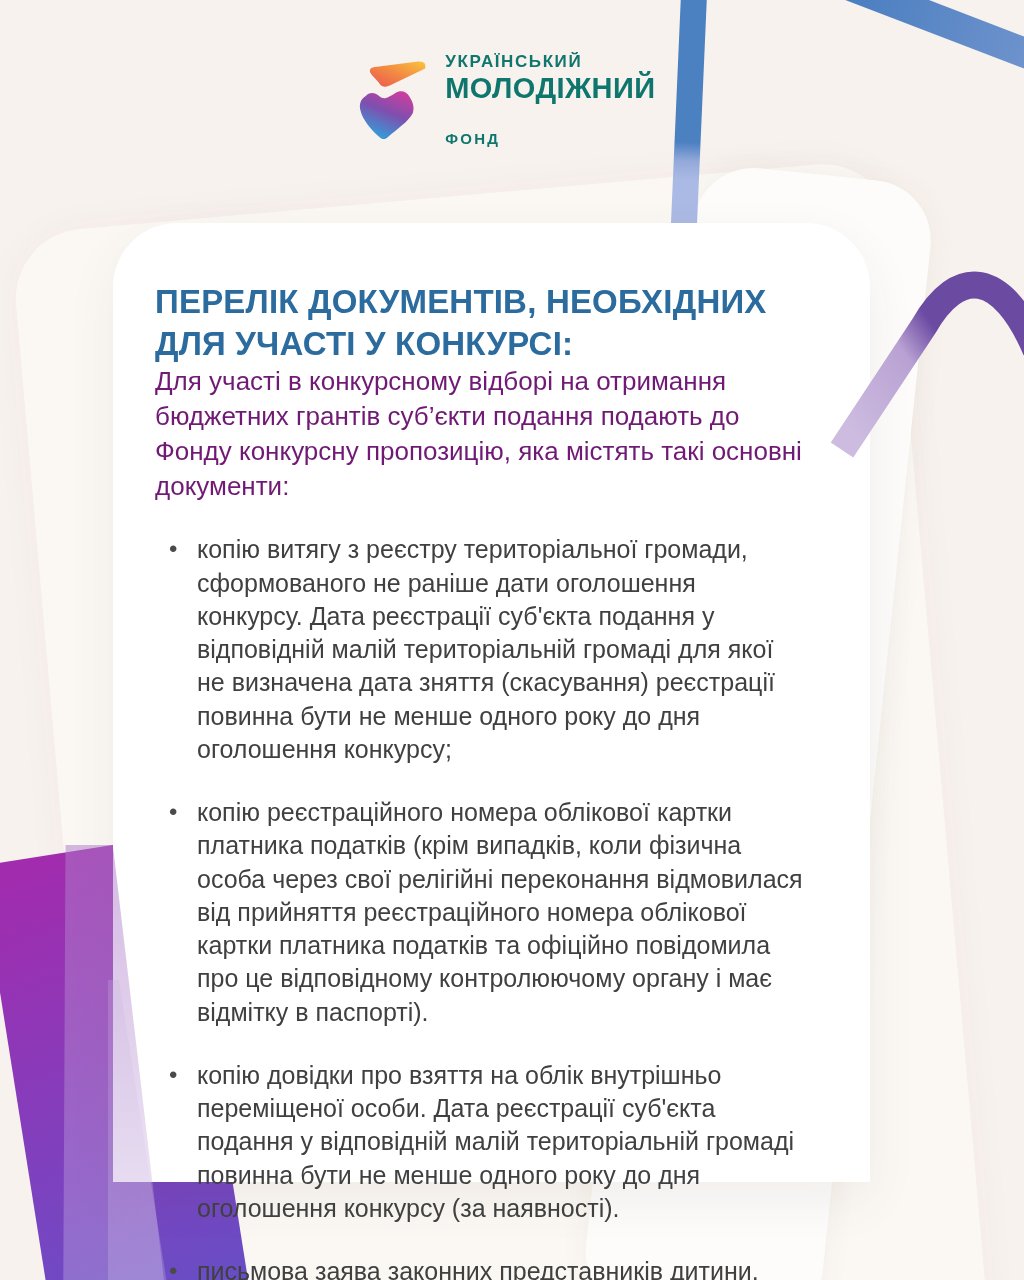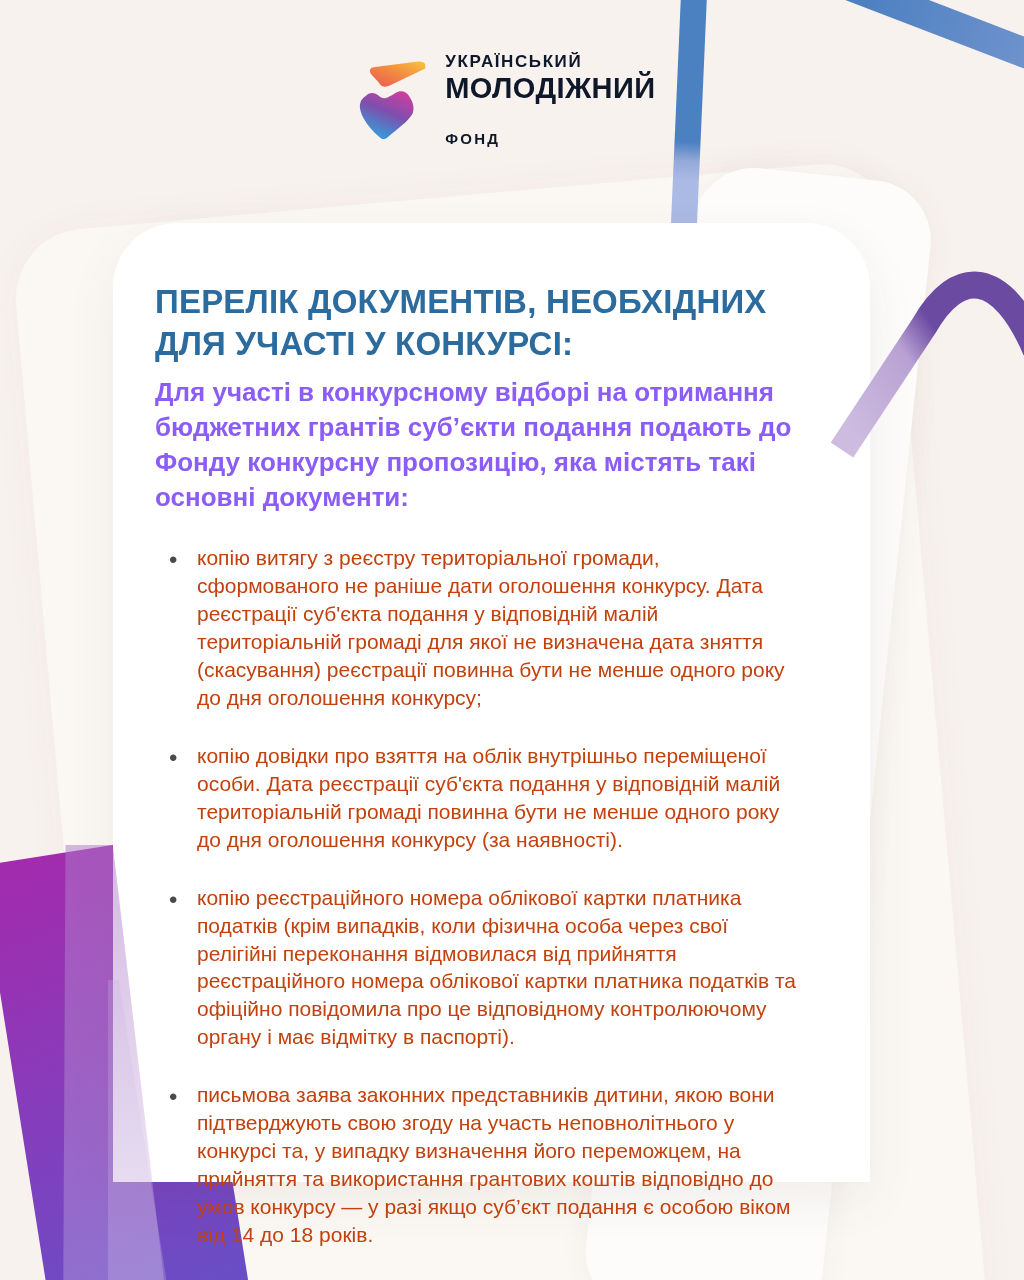--- a/index.html
+++ b/index.html
@@ -53,39 +53,39 @@
   .purple-blob-overlay2{
     position:absolute;left:108px;top:980px;width:60px;height:310px;z-index:6;pointer-events:none;
     clip-path:polygon(0 0,18% 0,100% 100%,0 100%);
     background:linear-gradient(180deg,rgba(200,178,222,0.28),rgba(224,214,238,0.22));
   }
   
   .logo{
     position:absolute;top:48px;left:512px;transform:translateX(-53%);
     display:flex;align-items:center;gap:13px;z-index:8;
   }
-  .logo-text{color:#0f172a;line-height:1;}
+  .logo-text{color:#0f766e;line-height:1;}
   .logo-line1{font-size:17px;font-weight:700;letter-spacing:1.6px;margin-bottom:4px;}
   .logo-line2{font-size:29px;font-weight:800;letter-spacing:0.4px;margin-bottom:20px;}
   .logo-line3{font-size:15px;font-weight:700;letter-spacing:2.2px;margin-top:28px;}
   
   .title{
     margin:0;max-width:655px;
     color:#2b6b9d;font-size:33px;font-weight:800;line-height:1.26;letter-spacing:0.2px;
   }
   .intro{
-    margin:11px 0 0 0;max-width:660px;
-    color:#8b5cf6;font-size:26px;font-weight:700;line-height:1.34;
+    margin:0 0 0 0;max-width:660px;
+    color:#701a75;font-size:26px;font-weight:400;line-height:1.34;
   }
   .doc-list{
     list-style:none;margin:30px 0 0 0;padding:0;max-width:655px;
   }
   .doc-list li{
     position:relative;padding-left:42px;margin-top:30px;
-    color:#c2410c;font-size:21px;font-weight:400;line-height:1.33;
+    color:#404040;font-size:25px;font-weight:400;line-height:1.33;
   }
   .doc-list li:first-child{margin-top:0;}
   .doc-list li::before{
     content:"\2022";position:absolute;left:14px;top:0;
     color:#4a4a4a;font-size:24px;
   }
 </style>
 </head>
 <body>
 
@@ -121,22 +121,22 @@
       <div class="logo-line2">МОЛОДІЖНИЙ</div>
       <div class="logo-line3">ФОНД</div>
     </span>
   </div>
 
   <div class="main-card">
     <h1 class="title">ПЕРЕЛІК ДОКУМЕНТІВ, НЕОБХІДНИХ ДЛЯ УЧАСТІ У КОНКУРСІ:</h1>
     <p class="intro">Для участі в конкурсному відборі на отримання бюджетних грантів суб’єкти подання подають до Фонду конкурсну пропозицію, яка містять такі основні документи:</p>
     <ul class="doc-list">
       <li>копію витягу з реєстру територіальної громади, сформованого не раніше дати оголошення конкурсу. Дата реєстрації суб'єкта подання у відповідній малій територіальній громаді для якої не визначена дата зняття (скасування) реєстрації повинна бути не менше одного року до дня оголошення конкурсу;</li>
+      <li>копію реєстраційного номера облікової картки платника податків (крім випадків, коли фізична особа через свої релігійні переконання відмовилася від прийняття реєстраційного номера облікової картки платника податків та офіційно повідомила про це відповідному контролюючому органу і має відмітку в паспорті).</li>
       <li>копію довідки про взяття на облік внутрішньо переміщеної особи. Дата реєстрації суб'єкта подання у відповідній малій територіальній громаді повинна бути не менше одного року до дня оголошення конкурсу (за наявності).</li>
-      <li>копію реєстраційного номера облікової картки платника податків (крім випадків, коли фізична особа через свої релігійні переконання відмовилася від прийняття реєстраційного номера облікової картки платника податків та офіційно повідомила про це відповідному контролюючому органу і має відмітку в паспорті).</li>
       <li>письмова заява законних представників дитини, якою вони підтверджують свою згоду на участь неповнолітнього у конкурсі та, у випадку визначення його переможцем, на прийняття та використання грантових коштів відповідно до умов конкурсу — у разі якщо суб’єкт подання є особою віком від 14 до 18 років.</li>
     </ul>
   </div>
 
   <svg class="purple-ribbon-svg" xmlns="http://www.w3.org/2000/svg">
     <defs>
       <linearGradient id="ribbonGrad" gradientUnits="userSpaceOnUse" x1="1030" y1="300" x2="850" y2="430">
         <stop offset="0" stop-color="#6b4aa2"></stop>
         <stop offset="0.42" stop-color="#6b4aa2"></stop>
         <stop offset="0.60" stop-color="#b9a2d3"></stop>

